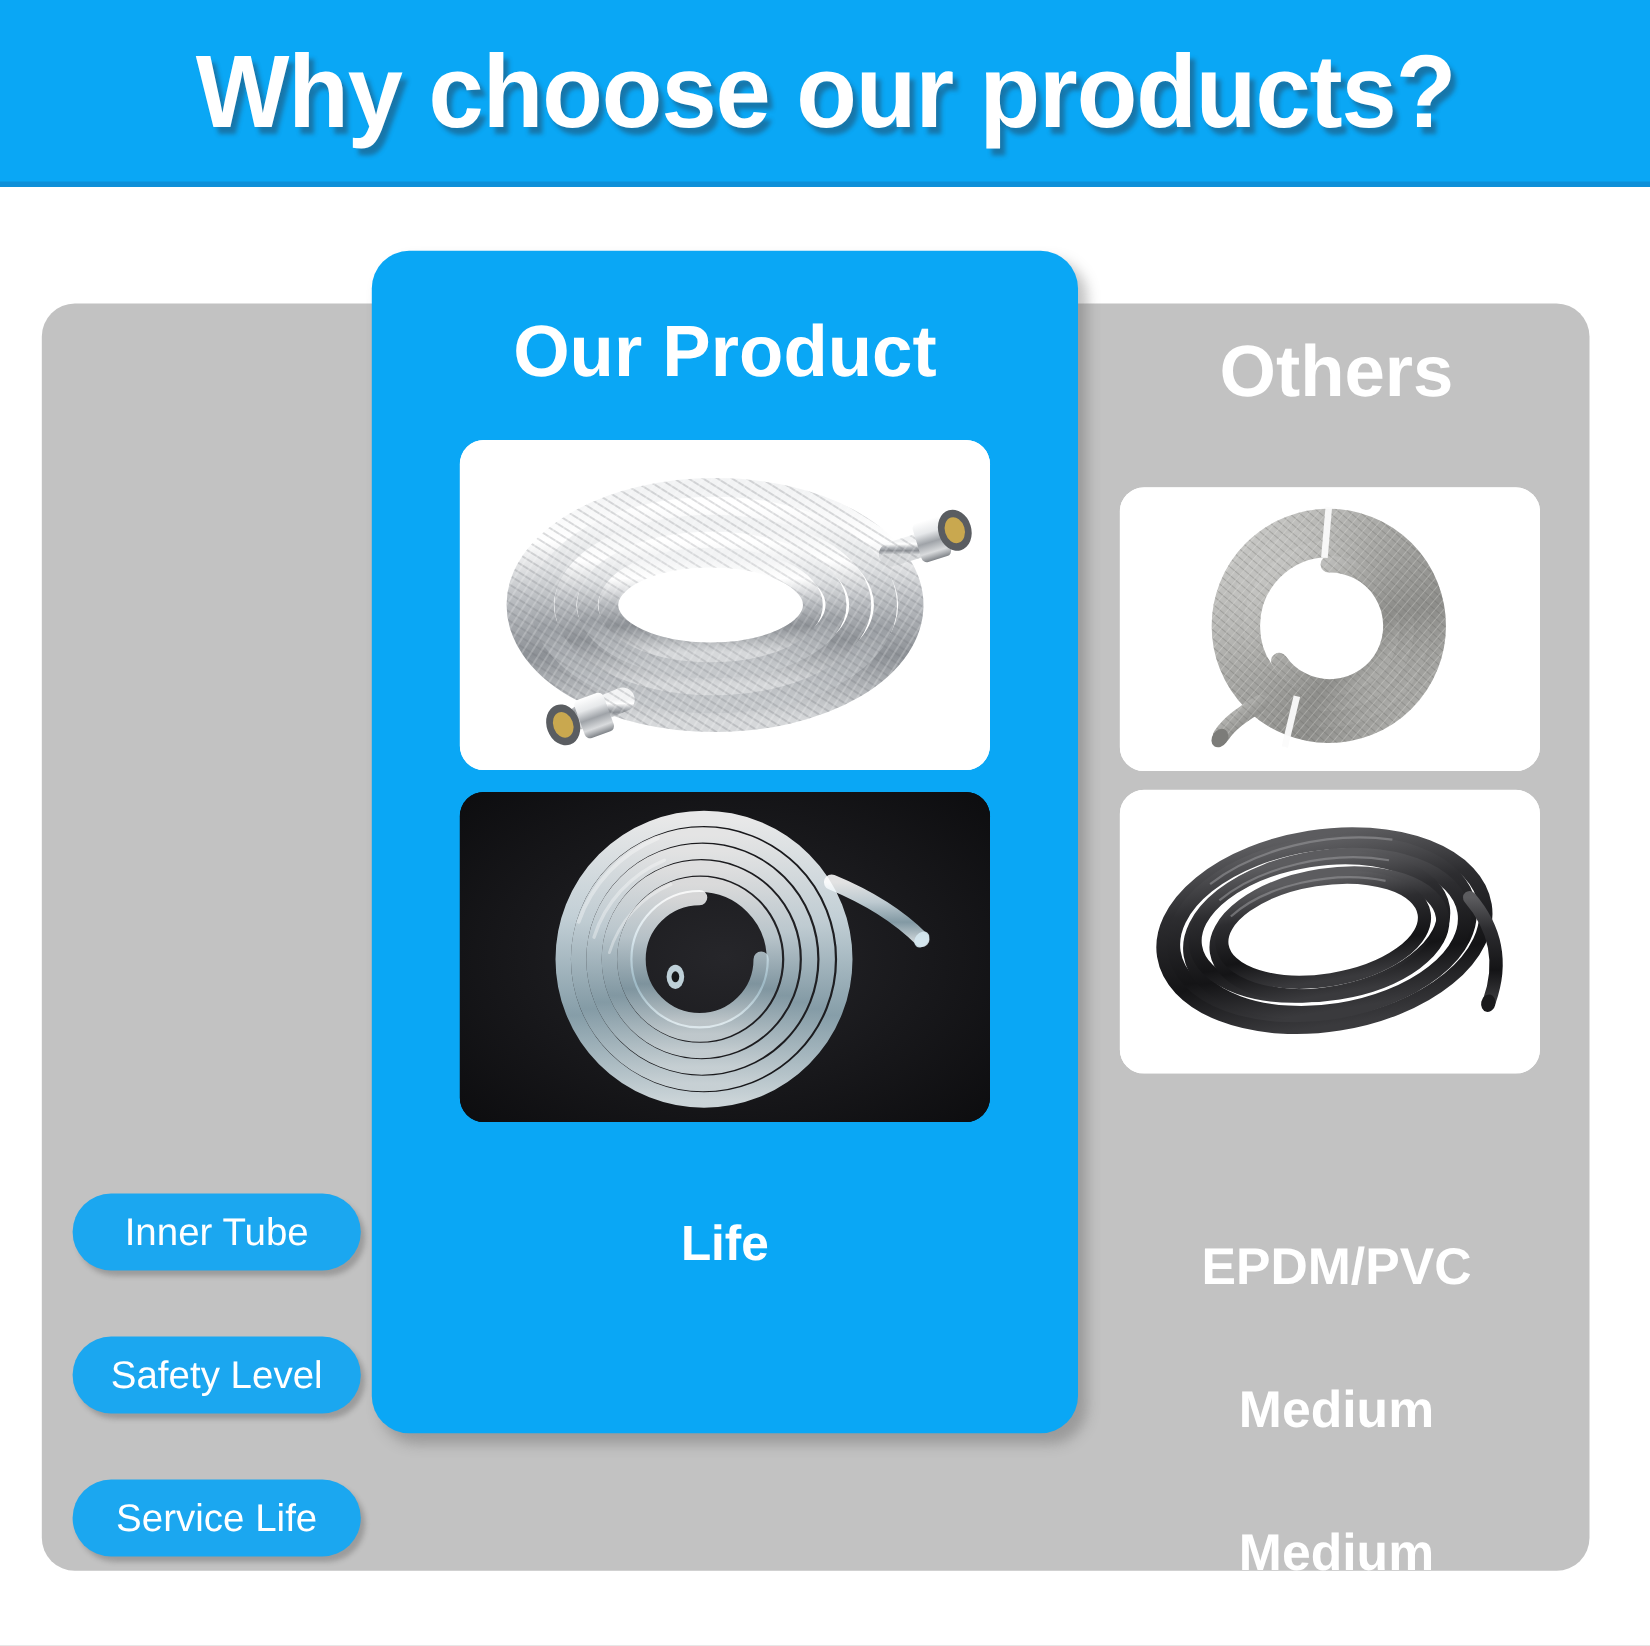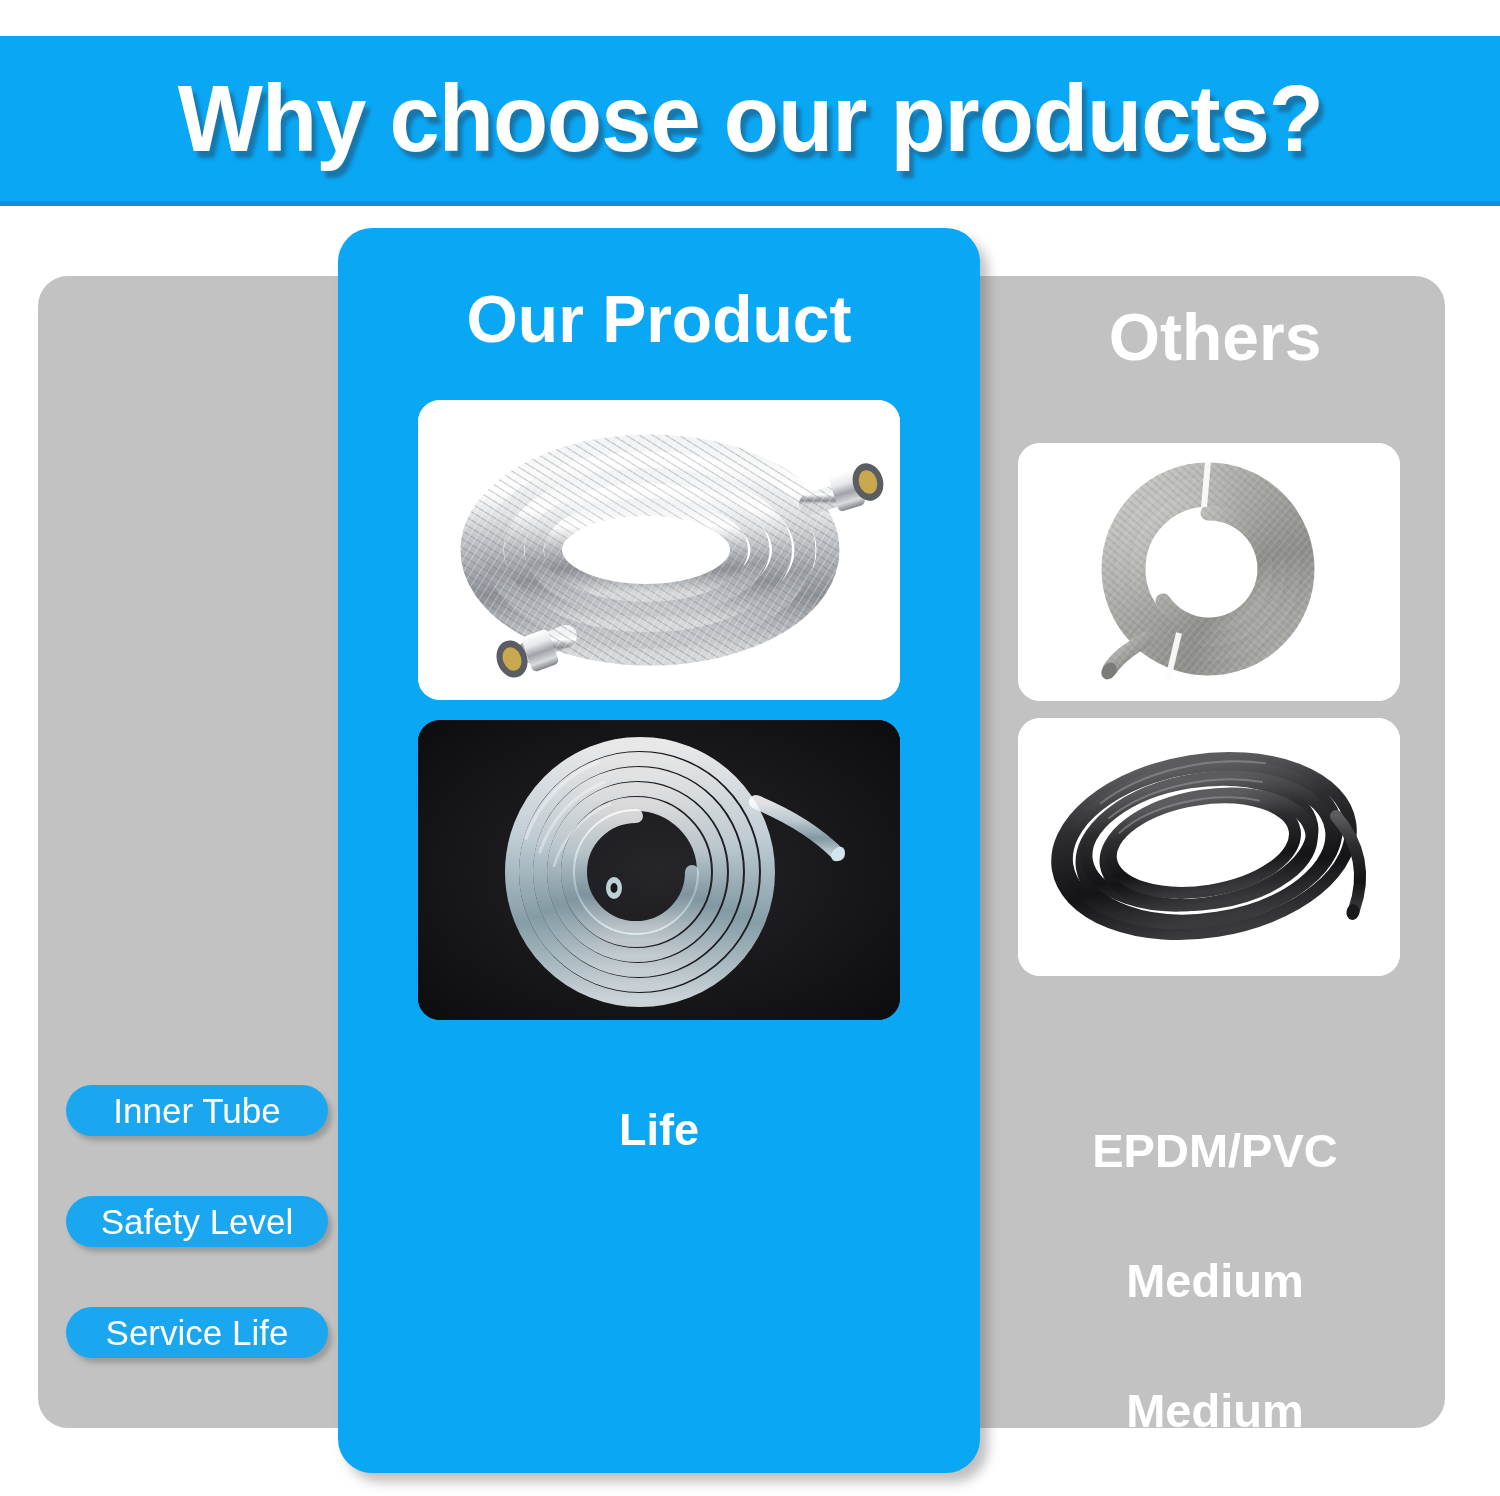--- a/index.html
+++ b/index.html
@@ -21,21 +21,20 @@
     left: 0;
     top: 0;
     width: 1500px;
     height: 170px;
     background: #0AA7F5;
     border-bottom: 5px solid #0E8FD8;
     box-sizing: border-box;
     display: flex;
     align-items: center;
     justify-content: center;
-    margin-top: 36px;
   }
   #header-title {
     font-size: 94px;
     font-weight: bold;
     color: #ffffff;
     letter-spacing: -1px;
     line-height: 1;
     text-shadow: 5px 7px 4px rgba(40, 60, 80, 0.45);
     white-space: nowrap;
     font-stretch: condensed;
@@ -55,21 +54,21 @@
 
   
   #label-column {
     position: absolute;
     left: 66px;
     top: 1085px;
     width: 262px;
   }
   .label-pill {
     width: 262px;
-    height: 51px;
+    height: 70px;
     background: #1BA7F0;
     border-radius: 35px;
     display: flex;
     align-items: center;
     justify-content: center;
     box-shadow: 4px 5px 5px rgba(80, 80, 80, 0.33);
     margin-bottom: 60px;
   }
   .label-pill-text {
     color: #ffffff;
@@ -78,21 +77,21 @@
     line-height: 1;
     white-space: nowrap;
   }
 
   
   #our-product-card {
     position: absolute;
     left: 338px;
     top: 228px;
     width: 642px;
-    height: 1245px;
+    height: 1075px;
     background: #0AA7F5;
     border-radius: 34px;
     box-shadow: 8px 9px 12px rgba(90, 90, 90, 0.38);
   }
   #our-product-heading {
     position: absolute;
     left: 0;
     top: 58px;
     width: 642px;
     text-align: center;

